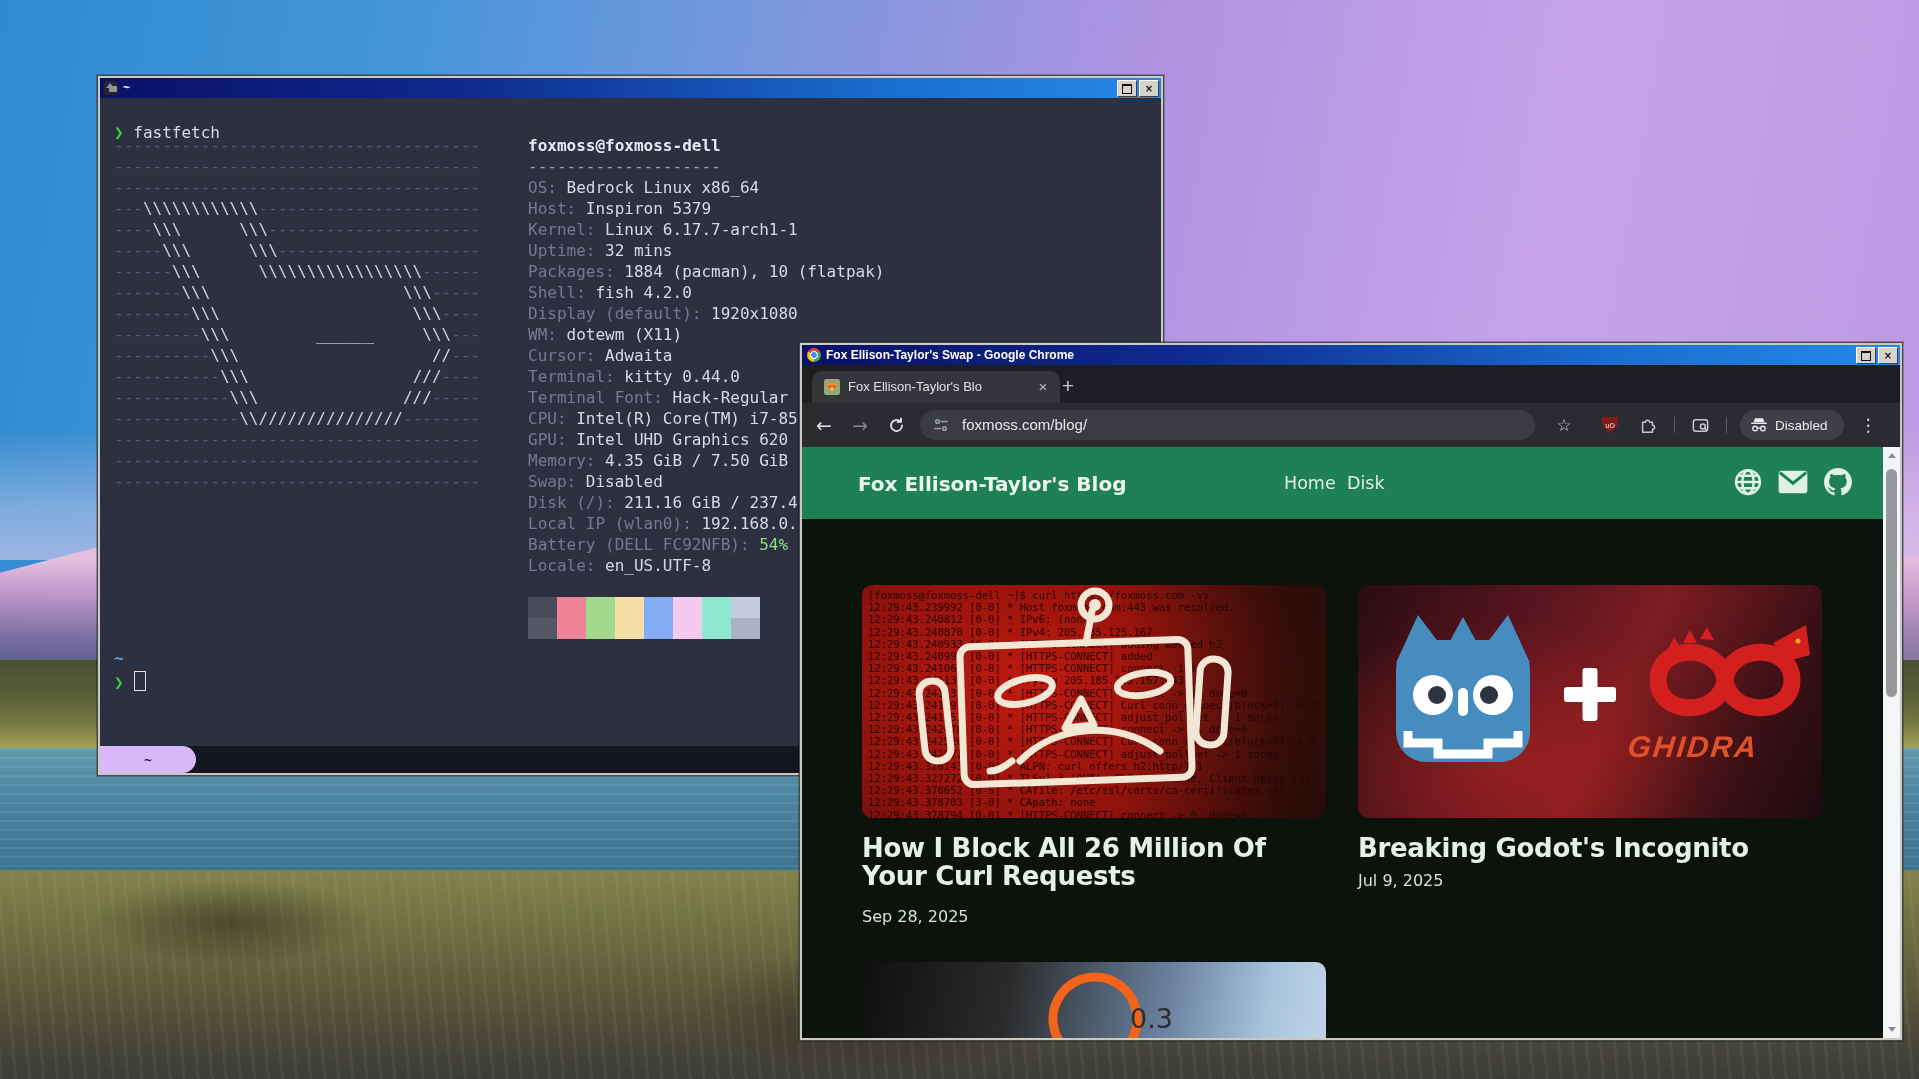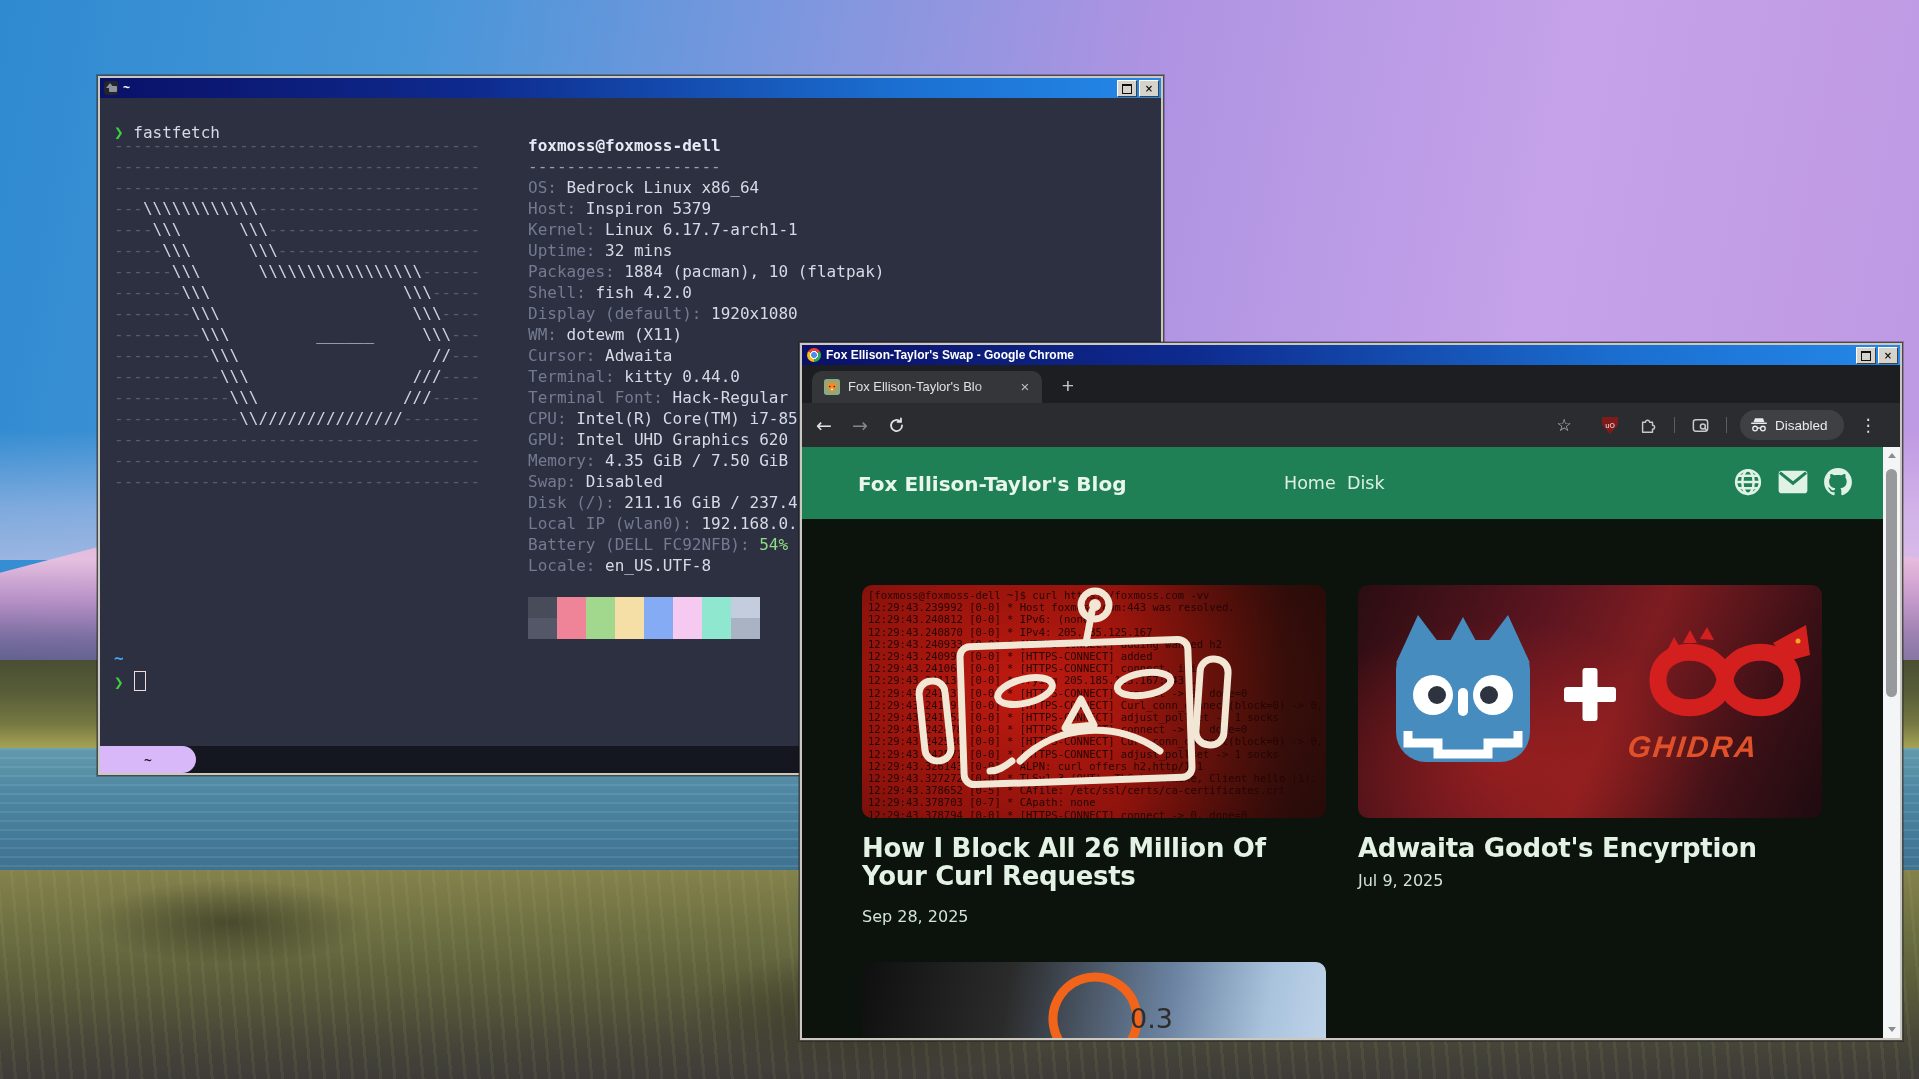--- a/index.html
+++ b/index.html
@@ -67,21 +67,21 @@
     border-radius:0 14px 14px 0;color:#17131c;font-size:13px;font-weight:bold;
     display:flex;align-items:center;justify-content:center;font-family:"DejaVu Sans Mono",monospace;}
 
   
   .chrome-win{left:799px;top:342px;width:1098px;height:693px;}
   .chrome-body{position:relative;height:calc(100% - 20px);background:#1d1e21;overflow:hidden;}
   .chrome-logo{width:14px;height:14px;margin-left:5px;border-radius:50%;
     background:radial-gradient(circle,#4a8cf5 0 29%,#ffffff 30% 41%,rgba(0,0,0,0) 42%),
                conic-gradient(from -60deg,#ea4335 0 120deg,#34a853 0 240deg,#fbbc05 0 360deg);}
   .tabstrip{left:0;top:0;right:0;height:38px;background:#1d1e21;}
-  .tab{position:absolute;left:10px;top:6px;width:230px;height:32px;background:#35363a;border-radius:10px 10px 0 0;}
+  .tab{position:absolute;left:10px;top:6px;width:248px;height:32px;background:#35363a;border-radius:10px 10px 0 0;}
   .tab-label{position:absolute;left:36px;top:8px;right:32px;font-size:13px;color:#dfe1e5;white-space:nowrap;overflow:hidden;
     -webkit-mask-image:linear-gradient(to right,#000 78%,rgba(0,0,0,0));mask-image:linear-gradient(to right,#000 78%,rgba(0,0,0,0));}
   .tab-close{position:absolute;right:8px;top:6px;width:18px;height:18px;color:#bcbfc4;font-size:15px;
     display:flex;align-items:center;justify-content:center;border-radius:50%;}
   .favicon{position:absolute;left:12px;top:8px;width:16px;height:16px;}
   .newtab{position:absolute;left:252px;top:7px;width:28px;height:28px;color:#c0c3c8;font-size:21px;
     display:flex;align-items:center;justify-content:center;font-weight:normal;}
   .toolbar{left:0;top:38px;right:0;height:44px;background:#2b2c2f;}
   .nav-ic{position:absolute;top:8px;width:28px;height:28px;display:flex;align-items:center;justify-content:center;
     font-size:19px;color:#dfe1e5;font-family:"DejaVu Sans",sans-serif;}
@@ -216,20 +216,29 @@
 
     <div class="abs toolbar">
       <div class="nav-ic" style="left:8px;">←</div>
       <div class="nav-ic" style="left:44px;color:#83878c;">→</div>
       <div class="nav-ic" style="left:80px;">
         <svg width="17" height="17" viewBox="0 0 16 16" fill="none" stroke="#dfe1e5" stroke-width="1.7" stroke-linecap="round">
             <path d="M13.2 8a5.2 5.2 0 1 1-1.6-3.75"></path>
             <path d="M12.2 1.4v3.2H9"></path>
           </svg>
       </div>
+      <div class="omnibox">
+        <svg style="position:absolute;left:13px;top:7px;" width="16" height="16" viewBox="0 0 16 16" stroke="#9aa0a6" stroke-width="1.6" fill="#9aa0a6" stroke-linecap="round">
+            <circle cx="4.5" cy="4.5" r="1.8" fill="none"></circle>
+            <line x1="8.5" y1="4.5" x2="14" y2="4.5"></line>
+            <line x1="2" y1="11.5" x2="7.5" y2="11.5"></line>
+            <circle cx="11.5" cy="11.5" r="1.8" fill="none"></circle>
+          </svg>
+        <span class="omni-url">foxmoss.com/blog/</span>
+      </div>
       <div class="nav-ic" style="left:748px;font-size:17px;color:#c8cbcf;">☆</div>
       <div class="ublock" style="left:800px;top:14px;">uO</div>
       <div class="nav-ic" style="left:832px;">
         <svg width="18" height="18" viewBox="0 0 20 20" fill="none" stroke="#c6c8cc" stroke-width="1.6" stroke-linejoin="round">
             <path d="M4,7 h3.2 a2.3,2.3 0 1 1 4.6,0 H15 v3.2 a2.3,2.3 0 1 1 0,4.6 V18 H4 z"></path>
           </svg>
       </div>
       <div class="sepv" style="left:872px;"></div>
       <div class="nav-ic" style="left:884px;">
         <svg width="19" height="19" viewBox="0 0 20 20" fill="none" stroke="#c6c8cc" stroke-width="1.6" stroke-linecap="round">
@@ -287,21 +296,21 @@
             <div class="curl-line">12:29:43.241136 [0-0] *   Trying 205.185.125.167:443...</div>
             <div class="curl-line">12:29:43.241237 [0-0] * [HTTPS-CONNECT] connect -&gt; 0, done=0</div>
             <div class="curl-line">12:29:43.241291 [0-0] * [HTTPS-CONNECT] Curl_conn_connect(block=0) -&gt; 0, done=0</div>
             <div class="curl-line">12:29:43.241352 [0-0] * [HTTPS-CONNECT] adjust_pollset -&gt; 1 socks</div>
             <div class="curl-line">12:29:43.242478 [0-0] * [HTTPS-CONNECT] connect -&gt; 0, done=0</div>
             <div class="curl-line">12:29:43.242520 [0-0] * [HTTPS-CONNECT] Curl_conn_connect(block=0) -&gt; 0, done=0</div>
             <div class="curl-line">12:29:43.242571 [0-0] * [HTTPS-CONNECT] adjust_pollset -&gt; 1 socks</div>
             <div class="curl-line">12:29:43.326143 [0-0] * ALPN: curl offers h2,http/1.1</div>
             <div class="curl-line">12:29:43.327272 [0-0] * TLSv1.3 (OUT), TLS handshake, Client hello (1):</div>
             <div class="curl-line">12:29:43.378652 [0-5] *  CAfile: /etc/ssl/certs/ca-certificates.crt</div>
-            <div class="curl-line">12:29:43.378703 [0-7] *  CApath: none</div>
+            <div class="curl-line">12:29:43.378703 [3-0] *  CApath: none</div>
             <div class="curl-line">12:29:43.378794 [0-0] * [HTTPS-CONNECT] connect -&gt; 0, done=0</div>
           </div>
         <svg style="position:absolute;inset:0;" width="464" height="233" viewBox="0 0 464 233" fill="none" stroke="#f2e7d5" stroke-width="7" stroke-linecap="round" stroke-linejoin="round">
           <rect x="100" y="58" width="228" height="138" rx="10" transform="rotate(-2 214 127)"></rect>
           <rect x="60" y="96" width="26" height="80" rx="12" transform="rotate(-6 73 136)"></rect>
           <rect x="336" y="74" width="28" height="86" rx="13" transform="rotate(4 350 117)"></rect>
           <line x1="224" y1="58" x2="230" y2="26"></line>
           <circle cx="233" cy="20" r="14"></circle>
           <circle cx="233" cy="20" r="2.5" fill="#f2e7d5"></circle>
           <ellipse cx="163" cy="106" rx="28" ry="12" transform="rotate(-14 163 106)"></ellipse>
@@ -337,21 +346,21 @@
             <polygon points="325,58 332,45 339,58" fill="#d41f1f"></polygon>
             <polygon points="342,54 349,42 356,55" fill="#d41f1f"></polygon>
             <circle cx="440" cy="56" r="2.5" fill="#f5a623"></circle>
             <text x="352" y="172" font-family="Liberation Sans, sans-serif" font-style="italic" font-weight="bold" font-size="30" letter-spacing="2" fill="#e0512a" text-anchor="middle" transform="skewX(-6)">GHIDRA</text>
           </g>
         </svg>
       </div>
 
       <div class="post-title" style="left:60px;top:387px;width:445px;">How I Block All 26 Million Of Your Curl Requests</div>
       <div class="post-date" style="left:60px;top:460px;">Sep 28, 2025</div>
-      <div class="post-title" style="left:556px;top:387px;width:460px;">Adwaita Godot's Encyrption</div>
+      <div class="post-title" style="left:556px;top:387px;width:460px;">Breaking Godot's Incognito</div>
       <div class="post-date" style="left:556px;top:424px;">Jul 9, 2025</div>
 
       <div class="post-img img3">
         <svg style="position:absolute;inset:0;" width="464" height="233" viewBox="0 0 464 233">
           <g>
             <circle cx="233" cy="57" r="42" fill="none" stroke="#f26419" stroke-width="9" stroke-dasharray="205 60" transform="rotate(125 233 57)"></circle>
             <polygon points="186,82 214,90 197,110" fill="#f26419"></polygon>
             <circle cx="188" cy="128" r="29" fill="none" stroke="#6e6e6e" stroke-width="7"></circle>
             <line x1="174" y1="128" x2="202" y2="128" stroke="#6e6e6e" stroke-width="6"></line>
             <text x="268" y="66" font-family="DejaVu Sans, sans-serif" font-size="27" fill="#2d2d2d">0.3</text>

